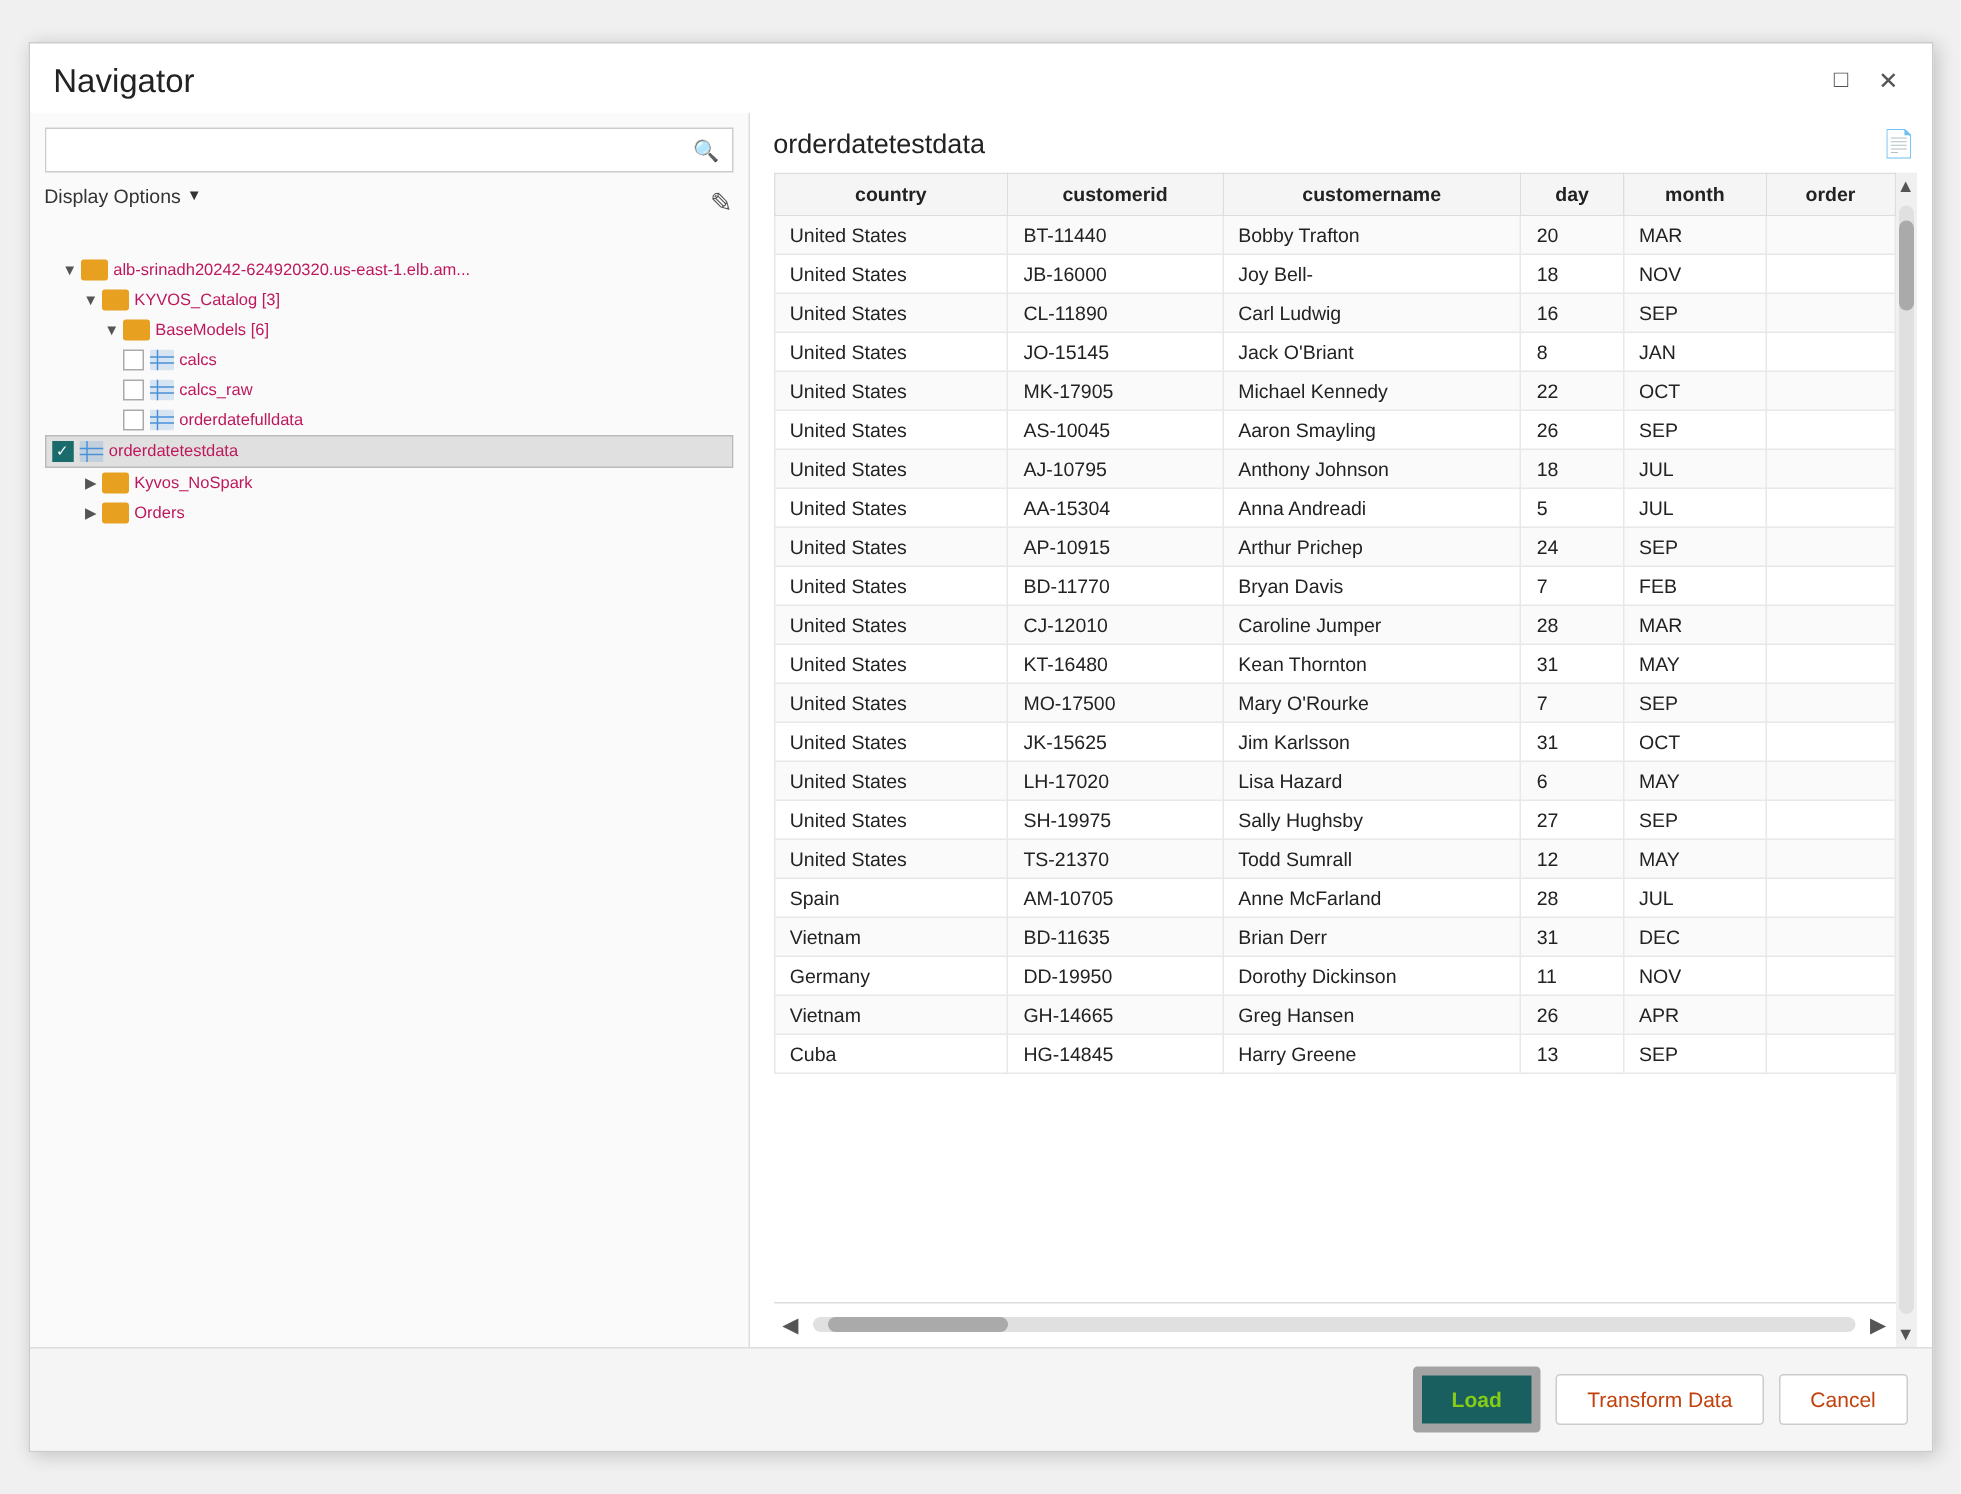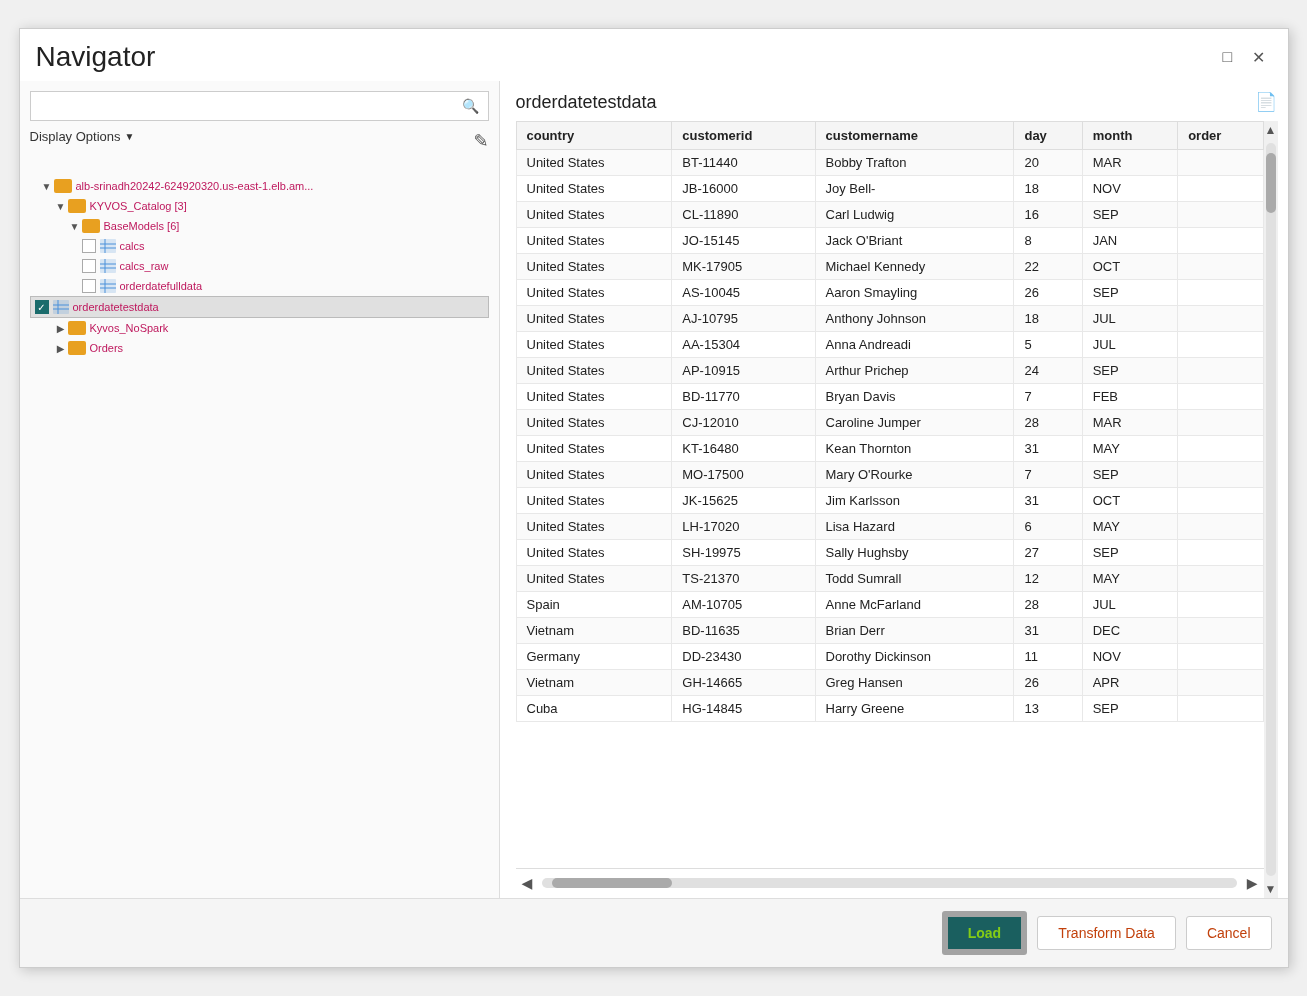--- a/index.html
+++ b/index.html
@@ -1,19 +1,19 @@
 <!DOCTYPE html>
 <html><head>
   <meta charset="utf-8">
   <style>
     * { box-sizing: border-box; margin: 0; padding: 0; font-family: 'Segoe UI', sans-serif; }
     body { background: #f0f0f0; display: flex; justify-content: center; align-items: center; width: 1307px; height: 996px; overflow: hidden; }
     .dialog { background: #fff; width: 1270px; height: 940px; border: 1px solid #ccc; box-shadow: 2px 2px 12px rgba(0,0,0,0.2); display: flex; flex-direction: column; position: relative; }
     .title-bar { display: flex; justify-content: space-between; align-items: center; padding: 12px 16px 8px 16px; border-bottom: none; }
-    .title-bar h1 { font-size: 28px; font-weight: 400; color: #222; }
+    .title-bar h1 { font-size: 22px; font-weight: 400; color: #222; }
     .title-bar-controls { display: flex; gap: 8px; }
     .title-btn { background: none; border: none; font-size: 16px; cursor: pointer; color: #555; padding: 2px 6px; }
     .main-content { display: flex; flex: 1; overflow: hidden; }
     
     .left-panel { width: 480px; border-right: 1px solid #ddd; display: flex; flex-direction: column; padding: 10px; background: #fafafa; }
     .search-box { display: flex; align-items: center; border: 1px solid #ccc; background: #fff; margin-bottom: 8px; }
     .search-box input { flex: 1; border: none; outline: none; padding: 6px 8px; font-size: 13px; }
     .search-box .search-icon { padding: 6px 8px; color: #555; font-size: 14px; }
     .display-options { display: flex; align-items: center; gap: 4px; font-size: 13px; color: #333; margin-bottom: 8px; cursor: pointer; }
     .display-options .arrow { font-size: 10px; }
@@ -28,21 +28,21 @@
     .checkbox.checked { background: #1a6b6b; border-color: #1a6b6b; }
     .checkbox.checked::after { content: '✓'; color: #fff; font-size: 10px; }
     .item-label { font-size: 11px; color: #be185d; }
     .selected-item { background: #e0e0e0; border: 1px solid #bbb; }
     
     .right-panel { flex: 1; display: flex; flex-direction: column; padding: 10px 10px 0 16px; overflow: hidden; }
     .right-panel-header { display: flex; align-items: center; justify-content: space-between; margin-bottom: 8px; }
     .table-title { font-size: 18px; font-weight: 400; color: #222; }
     .refresh-icon { font-size: 18px; color: #555; cursor: pointer; }
     .data-table { width: 100%; border-collapse: collapse; font-size: 13px; }
-    .data-table th { background: #f5f5f5; border: 1px solid #ddd; padding: 6px 10px; text-align: left; font-weight: 600; color: #222; position: sticky; top: 0; z-index: 2; }
+    .data-table th { background: #f5f5f5; border: 1px solid #ddd; padding: 6px 10px; text-align: center; font-weight: 600; color: #222; position: sticky; top: 0; z-index: 2; }
     .data-table td { border: 1px solid #e8e8e8; padding: 5px 10px; color: #222; }
     .data-table td.num { text-align: left; }
     .data-table tbody tr:nth-child(odd) { background: #fafafa; }
     .data-table tbody tr:nth-child(even) { background: #fff; }
     .scrollbar-area { display: flex; align-items: center; padding: 4px 0; border-top: 1px solid #ddd; }
     .h-scroll-left { color: #555; cursor: pointer; font-size: 14px; padding: 2px 6px; }
     .h-scroll-right { color: #555; cursor: pointer; font-size: 14px; padding: 2px 6px; }
     .h-scroll-track { flex: 1; height: 10px; background: #e0e0e0; border-radius: 5px; margin: 0 4px; position: relative; }
     .h-scroll-thumb { width: 120px; height: 10px; background: #aaa; border-radius: 5px; position: absolute; left: 10px; }
     
@@ -334,21 +334,21 @@
                 <tr>
                   <td>Vietnam</td>
                   <td>BD-11635</td>
                   <td>Brian Derr</td>
                   <td class="num">31</td>
                   <td>DEC</td>
                   <td></td>
                 </tr>
                 <tr>
                   <td>Germany</td>
-                  <td>DD-23430</td>
+                  <td>DD-19950</td>
                   <td>Dorothy Dickinson</td>
                   <td class="num">11</td>
                   <td>NOV</td>
                   <td></td>
                 </tr>
                 <tr>
                   <td>Vietnam</td>
                   <td>GH-14665</td>
                   <td>Greg Hansen</td>
                   <td class="num">26</td>

